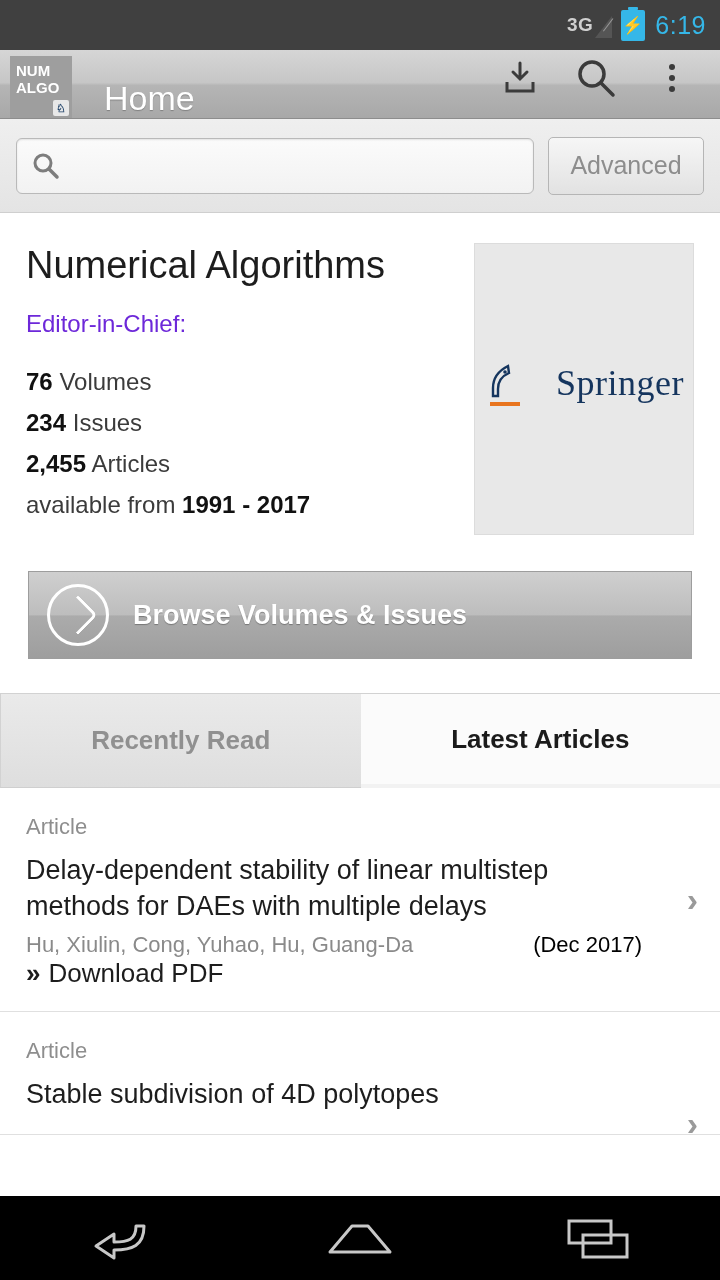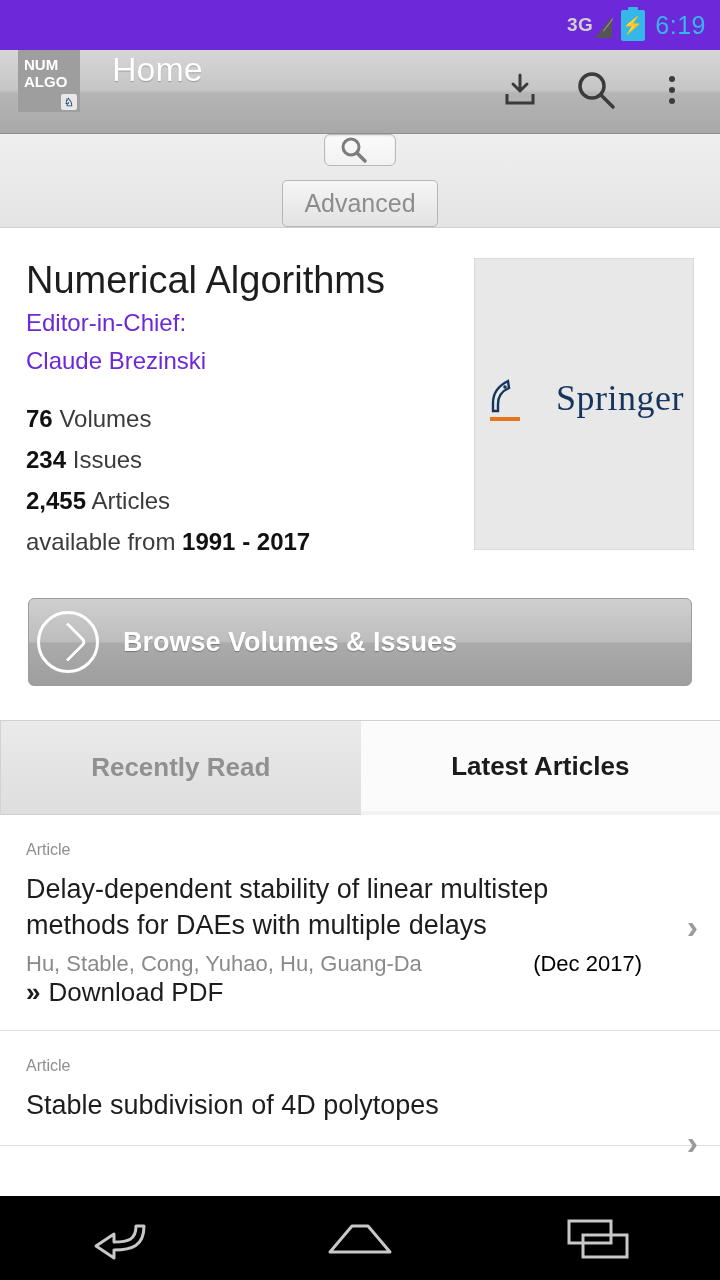--- a/index.html
+++ b/index.html
@@ -17,21 +17,21 @@
     position: relative;
     width: 720px;
     height: 1280px;
     background: #ffffff;
     overflow: hidden;
   }
 
   
   .statusbar {
     height: 50px;
-    background: #6d28d9;
+    background: #404040;
     display: flex;
     align-items: center;
     justify-content: flex-end;
     padding-right: 14px;
     box-sizing: border-box;
   }
   .statusbar .net-label {
     color: #d0d0d0;
     font-size: 19px;
     letter-spacing: 0.5px;
@@ -87,26 +87,26 @@
   }
   .clock {
     color: #35b7e8;
     font-size: 25px;
     font-weight: 400;
     letter-spacing: 0.5px;
   }
 
   
   .actionbar {
-    height: 84px;
+    height: 69px;
     background: linear-gradient(to bottom, #d6d6d6 0%, #c6c6c6 48%, #b5b5b5 52%, #a8a8a8 100%);
     border-bottom: 1px solid #8d8d8d;
     display: flex;
-    align-items: flex-start;
-    padding: 0 10px 0 18px;
+    align-items: flex-end;
+    padding: 0 10px 0 10px;
     box-sizing: border-box;
   }
   .app-icon {
     width: 62px;
     height: 62px;
     background: #9e9e9e;
     color: #ffffff;
     font-size: 15px;
     font-weight: bold;
     line-height: 17px;
@@ -162,21 +162,20 @@
   
   .searchbar {
     height: 94px;
     background: linear-gradient(to bottom, #efefef 0%, #e4e4e4 100%);
     border-bottom: 1px solid #cfcfcf;
     display: flex;
     align-items: center;
     padding: 0 16px;
     box-sizing: border-box;
     gap: 14px;
-    flex-direction: column;
   }
   .search-input {
     flex: 1;
     height: 56px;
     border: 1px solid #b9b9b9;
     border-radius: 6px;
     background: linear-gradient(to bottom, #fbfbfb 0%, #f2f2f2 100%);
     box-shadow: inset 0 1px 2px rgba(0,0,0,0.10);
     display: flex;
     align-items: center;
@@ -207,21 +206,21 @@
     padding: 30px 26px 0 26px;
     display: flex;
     background: #ffffff;
   }
   .j-left { flex: 1; padding-right: 10px; }
   .j-title {
     font-size: 38px;
     color: #1d1d1d;
     font-weight: 400;
     line-height: 44px;
-    margin-bottom: 2px;
+    margin-bottom: 18px;
   }
   .j-eic, .j-eic-name {
     font-size: 24px;
     color: #6d28d9;
     line-height: 38px;
   }
   .j-stats { margin-top: 18px; }
   .j-stats div {
     font-size: 24px;
     color: #3b3b3b;
@@ -251,25 +250,25 @@
   }
 
   
   .browse-wrap {
     padding: 36px 28px 34px 28px;
     background: #ffffff;
   }
   .browse-btn {
     height: 88px;
     border: 1px solid #9d9d9d;
-    border-radius: 6px;
+    border-radius: 0;
     background: linear-gradient(to bottom, #cfcfcf 0%, #bdbdbd 50%, #ababab 51%, #9e9e9e 100%);
     display: flex;
     align-items: center;
-    padding-left: 8px;
+    padding-left: 18px;
     box-sizing: border-box;
     gap: 24px;
   }
   .browse-btn .label {
     color: #ffffff;
     font-size: 27px;
     font-weight: bold;
     text-shadow: 0 1px 1px rgba(0,0,0,0.3);
   }
   .compass {
@@ -322,21 +321,21 @@
   }
 
   
   .list { background: #ffffff; }
   .art {
     padding: 26px 26px 22px 26px;
     border-bottom: 1px solid #e0e0e0;
     position: relative;
   }
   .art .kind {
-    font-size: 16px;
+    font-size: 22px;
     color: #8e8e8e;
     margin-bottom: 12px;
   }
   .art .title {
     font-size: 27px;
     color: #1d1d1d;
     line-height: 36px;
     padding-right: 52px;
   }
   .art .metarow {
@@ -449,21 +448,20 @@
         </svg>
         <span class="txt" title=""></span>
       </div>
       <div class="advanced-btn">Advanced</div>
     </div>
 
     <div class="journal">
       <div class="j-left">
         <div class="j-title">Numerical Algorithms</div>
         <div class="j-eic">Editor-in-Chief:</div>
-        <div class="j-eic-name">Claude Brezinski</div>
         <div class="j-stats">
           <div><b>76</b> <span>Volumes</span></div>
           <div><b>234</b> <span>Issues</span></div>
           <div><b>2,455</b> <span>Articles</span></div>
           <div><span>available from</span> <b>1991 - 2017</b></div>
         </div>
       </div>
       <div class="j-cover">
         <div class="springer-logo">
           <svg width="44" height="54" viewBox="0 0 44 54">
@@ -487,21 +485,21 @@
       <div class="tab inactive">Recently Read</div>
       <div class="tab active">Latest Articles</div>
     </div>
 
     <div class="list">
 
       <div class="art">
         <div class="kind">Article</div>
         <div class="title">Delay-dependent stability of linear multistep methods for DAEs with multiple delays</div>
         <div class="metarow">
-          <span class="authors">Hu, Stable, Cong, Yuhao, Hu, Guang-Da</span>
+          <span class="authors">Hu, Xiulin, Cong, Yuhao, Hu, Guang-Da</span>
           <span class="date">(Dec 2017)</span>
         </div>
         <div class="pdf">
           <span class="chev">»</span><span>Download PDF</span>
         </div>
         <span class="arrow">›</span>
       </div>
 
       <div class="art">
         <div class="kind">Article</div>

